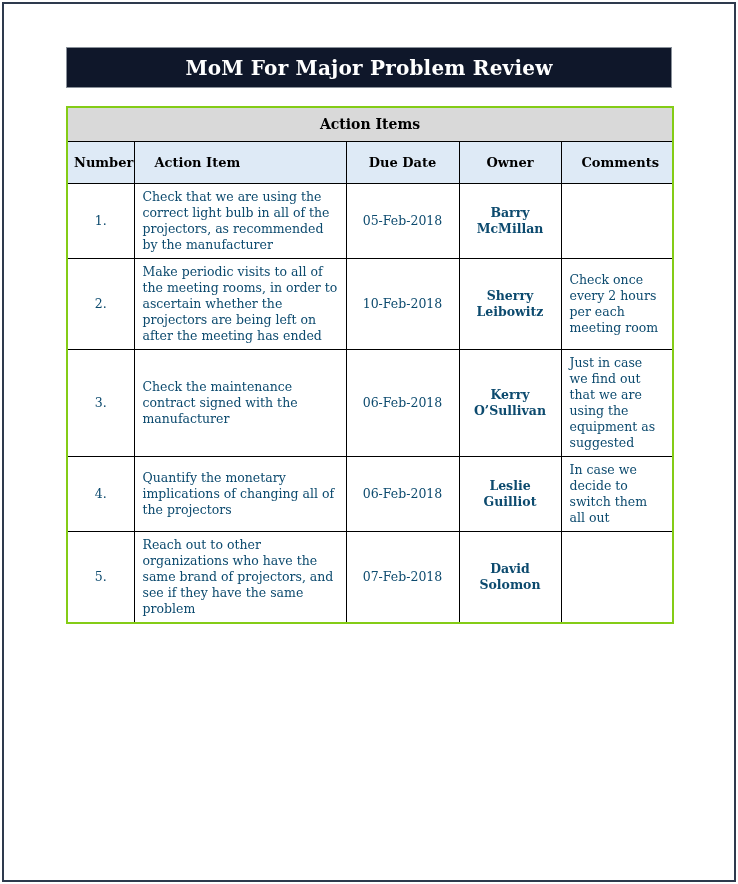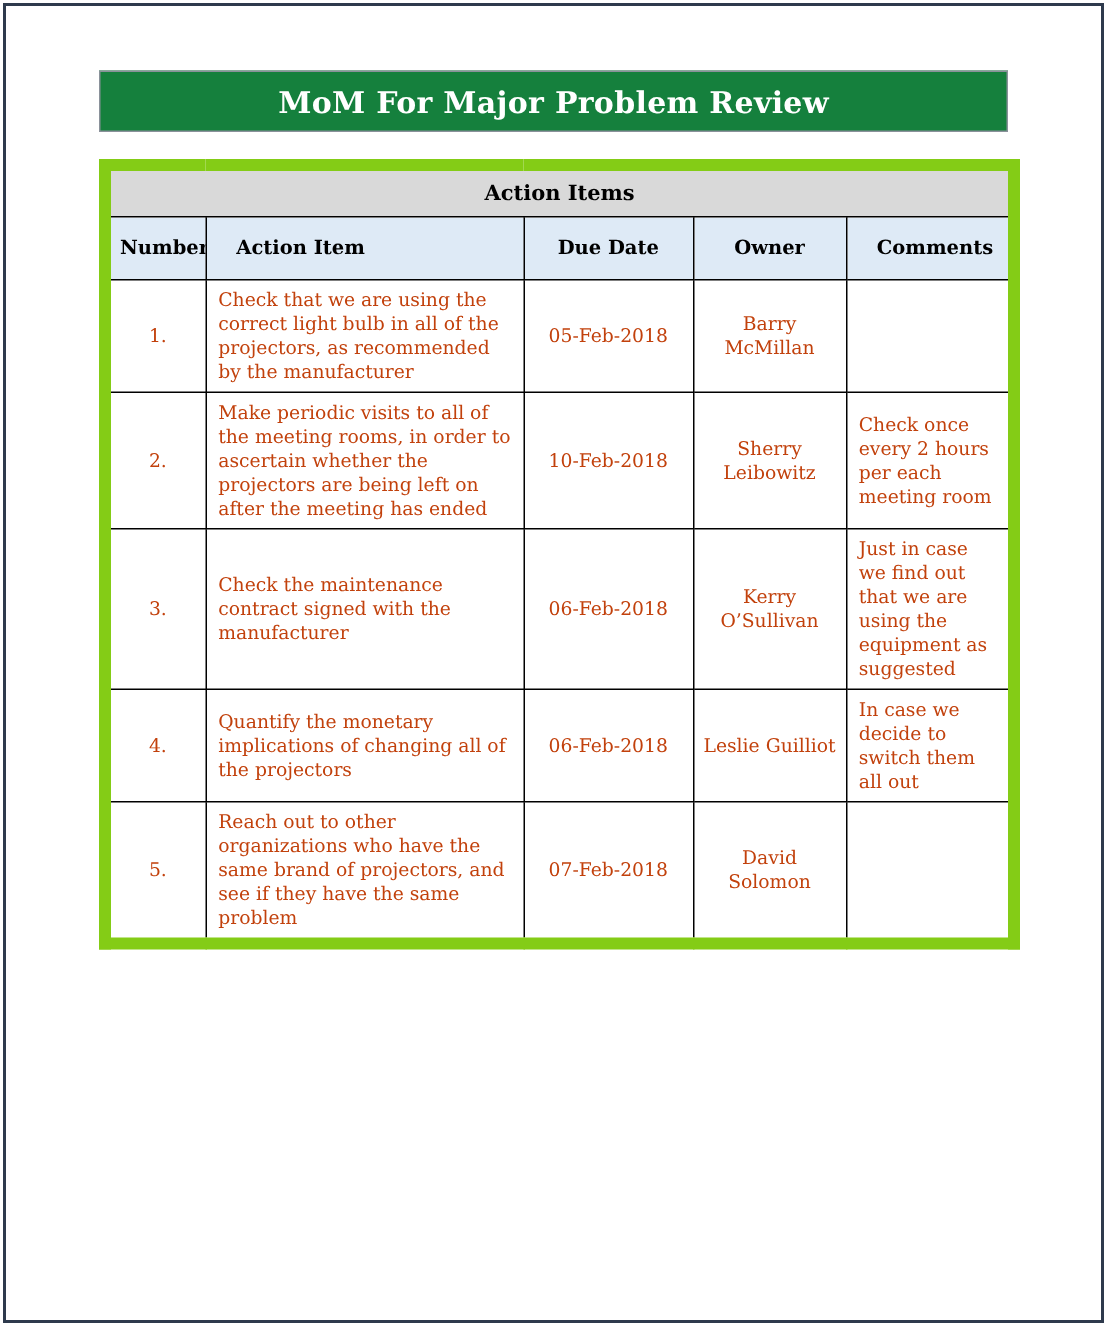--- a/index.html
+++ b/index.html
@@ -16,42 +16,42 @@
     inset: 2px;
     border: 2px solid #2e3a4d;
     pointer-events: none;
   }
   .title-bar {
     position: absolute;
     left: 66px;
     top: 47px;
     width: 606px;
     height: 41px;
-    background: #15803d;
+    background: #0f172a;
     border: 1px solid #8a919a;
     box-sizing: border-box;
     display: flex;
     align-items: center;
     justify-content: center;
   }
   .title-bar h1 {
     margin: 0;
     font-size: 20px;
     font-weight: bold;
     color: #ffffff;
     letter-spacing: 0.2px;
   }
   table.action-table {
     position: absolute;
     left: 66px;
     top: 106px;
     width: 606px;
     border-collapse: collapse;
     table-layout: fixed;
-    border: 8px solid #84cc16;
+    border: 2px solid #84cc16;
   }
   .action-table th, .action-table td {
     border: 1px solid #000000;
     box-sizing: border-box;
     overflow: hidden;
   }
   .section-row th {
     height: 34px;
     background: #d9d9d9;
     font-size: 14px;
@@ -68,28 +68,28 @@
     text-align: center;
     padding: 0 6px;
   }
   .header-row th.c-action, .header-row th.c-comments {
     text-align: left;
     padding-left: 20px;
   }
   .action-table td {
     font-size: 12.5px;
     line-height: 1.28;
-    color: #c2410c;
+    color: #0c4a6e;
     vertical-align: middle;
     background: #ffffff;
   }
   td.c-num { text-align: center; }
   td.c-action { text-align: left; padding: 5px 8px; }
   td.c-due { text-align: center; padding: 2px 4px; }
-  td.c-owner { text-align: center; padding: 2px 6px; }
+  td.c-owner { text-align: center; padding: 2px 6px; font-weight: bold; }
   td.c-comments { text-align: left; padding: 5px 8px; }
   tbody tr:nth-child(1) { height: 70px; }
   tbody tr:nth-child(2) { height: 86px; }
   tbody tr:nth-child(3) { height: 92px; }
   tbody tr:nth-child(4) { height: 67px; }
   tbody tr:nth-child(5) { height: 78px; }
   .footer {
     position: absolute;
     left: 66px;
     top: 805px;

